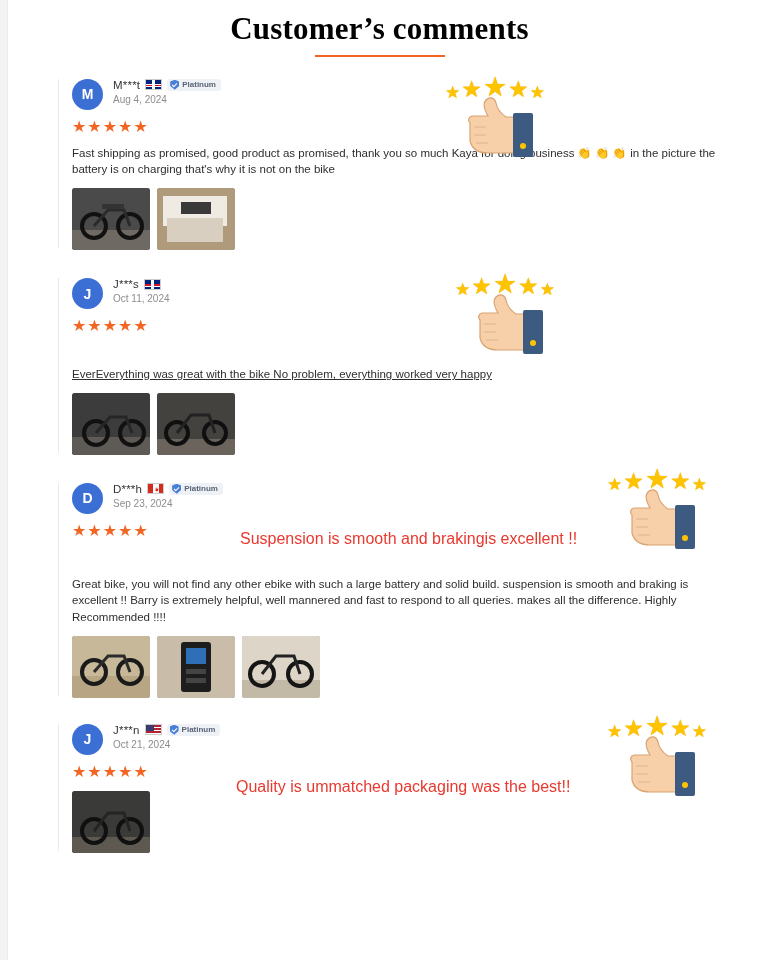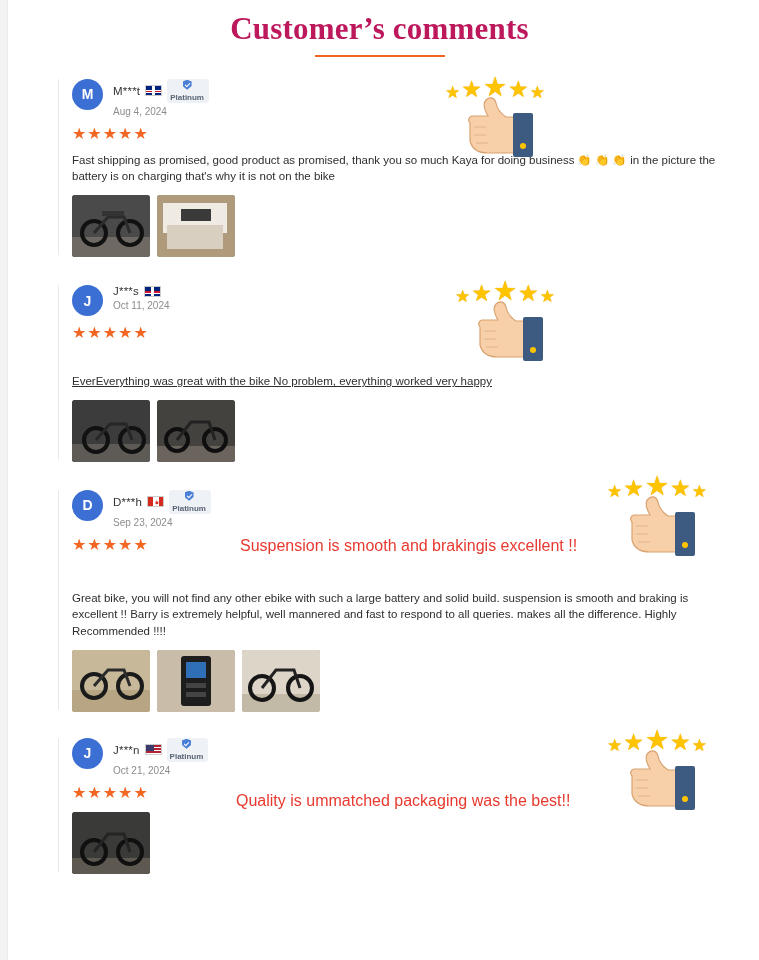--- a/index.html
+++ b/index.html
@@ -29,21 +29,21 @@
     background: #f3f3f3;
     border-right: 1px solid #ececec;
   }
   .header {
     text-align: center;
     padding-top: 10px;
   }
   .title {
     font-size: 31px;
     font-weight: bold;
-    color: #be185d;
+    color: #000000;
     letter-spacing: 0.2px;
     font-family: "Liberation Serif", serif;
     margin: 0;
     line-height: 1.25;
   }
   .title-underline {
     width: 130px;
     height: 2px;
     background: #f26522;
     margin: 6px auto 0 auto;
@@ -173,21 +173,20 @@
   .badge {
     display: inline-flex;
     align-items: center;
     gap: 3px;
     background: #eef1f6;
     border-radius: 3px;
     padding: 1px 5px 1px 3px;
     font-size: 8px;
     color: #5a6475;
     font-weight: bold;
-    flex-direction: column;
   }
   .badge .shield {
     width: 9px; height: 10px;
     background: #4a7fd6;
     clip-path: polygon(50% 0%, 100% 18%, 100% 62%, 50% 100%, 0% 62%, 0% 18%);
     display: inline-block;
     position: relative;
   }
   .badge .shield:after {
     content: "";

